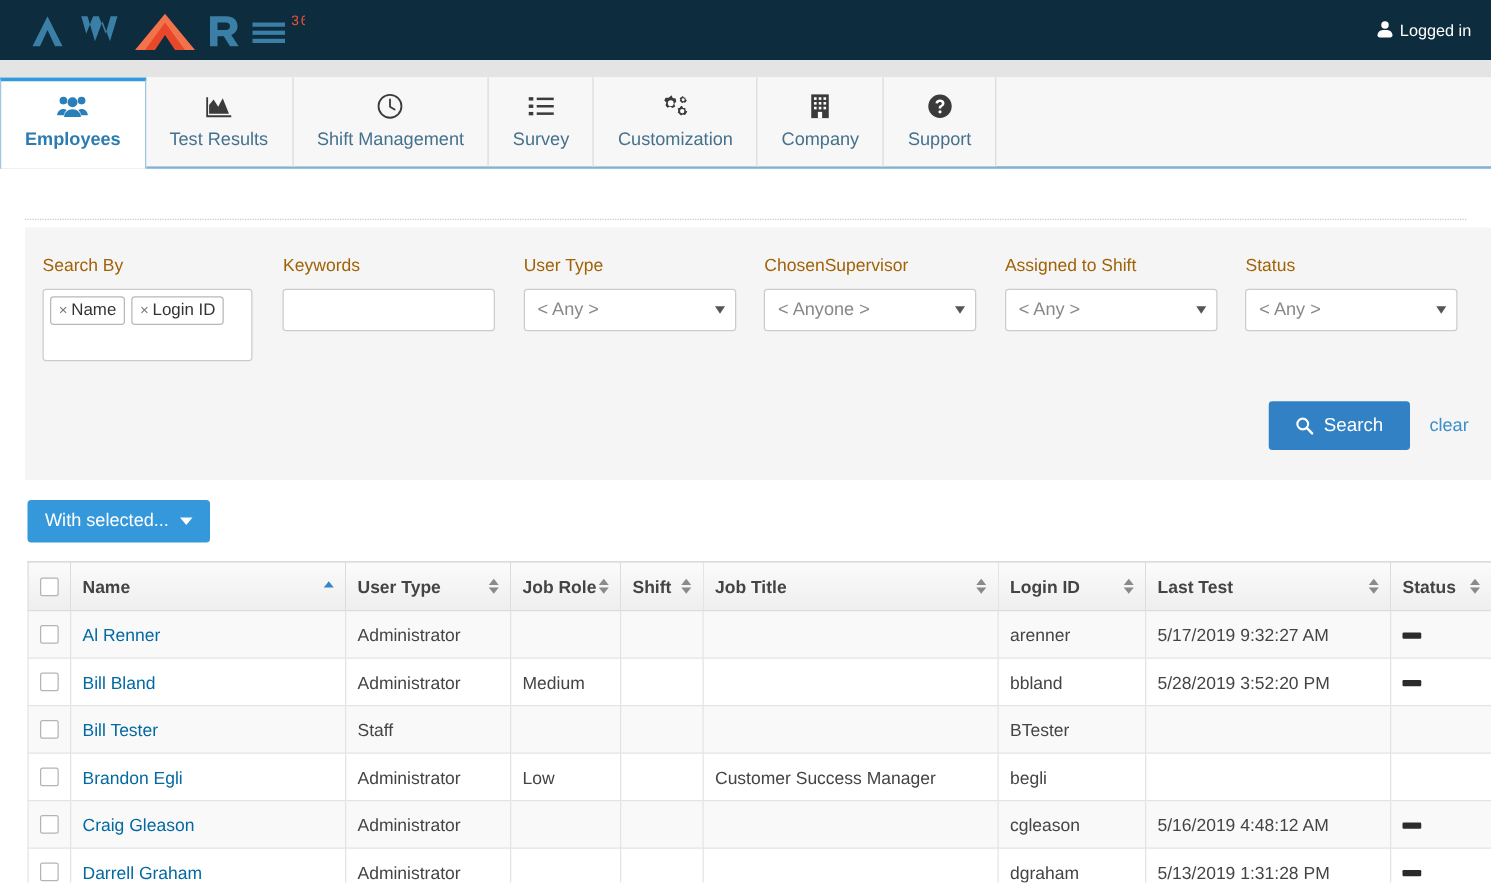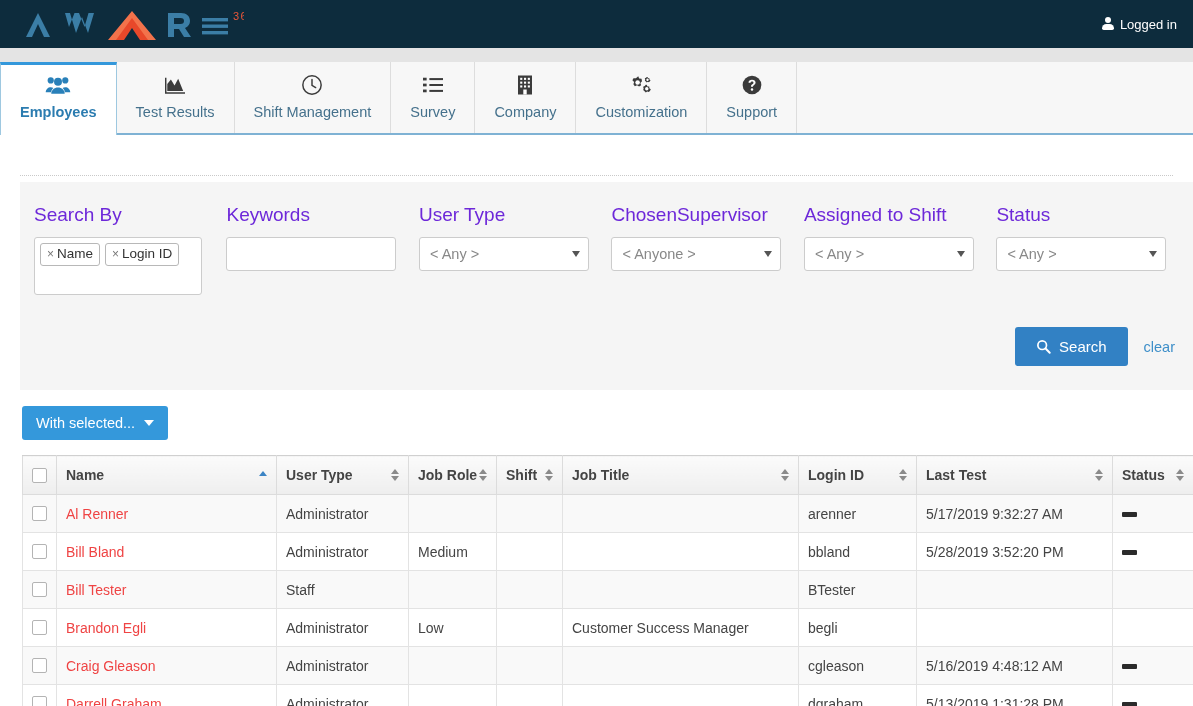--- a/index.html
+++ b/index.html
@@ -137,22 +137,22 @@
     background: #f5f5f5;
     padding: 22px 14px 24px 14px;
     position: relative;
   }
   .filter-row {
     display: flex;
     align-items: flex-start;
   }
   .filter-col { padding: 0 8px 0 0; }
   .filter-label {
-    font-size: 19px;
-    color: #6d28d9;
+    font-size: 14px;
+    color: #a16207;
     margin-bottom: 11px;
     display: block;
     white-space: nowrap;
   }
   .tag-box {
     width: 168px;
     height: 58px;
     background: #ffffff;
     border: 1px solid #cccccc;
     border-radius: 3px;
@@ -328,21 +328,21 @@
   .row-check {
     width: 15px; height: 15px;
     border: 1px solid #b4b4b4;
     border-radius: 2px;
     background: #fff;
     display: block;
     margin: 0 auto;
     cursor: pointer;
   }
   .name-link {
-    color: #ef4444;
+    color: #0369a1;
     text-decoration: none;
     cursor: pointer;
   }
   .status-dash {
     display: inline-block;
     width: 15px;
     height: 5px;
     background: #2b2b2b;
     border-radius: 1px;
     vertical-align: middle;
@@ -423,20 +423,34 @@
             <rect x="1" y="3" width="4" height="3"></rect>
             <rect x="1" y="9.5" width="4" height="3"></rect>
             <rect x="1" y="16" width="4" height="3"></rect>
             <rect x="8" y="3.4" width="15" height="2.2"></rect>
             <rect x="8" y="9.9" width="15" height="2.2"></rect>
             <rect x="8" y="16.4" width="15" height="2.2"></rect>
           </g>
         </svg>
     </span>
     <span class="tab-label">Survey</span>
+  </div>
+
+  <div class="tab">
+    <span class="tab-icon">
+      <svg width="24" height="22" viewBox="0 0 26 24">
+          <path d="M10 2.5l1 2.4 2.6.4.5 2.6-1.8 1.9.9 2.5-2.3 1.3-2.2-1.4-2.4 1.1-1.6-2.1.8-2.5-1.9-1.8 1.2-2.4 2.6.1L10 2.5z" fill="#3b3b3b"></path>
+          <circle cx="9.3" cy="9.3" r="2.5" fill="#fff"></circle>
+          <path d="M19.2 11.8l.9 1.7 1.9.1.1 1.9 1.6 1-.8 1.7-1.3 1.4-1.8-.5-1.6 1-1.3-1.4-1.5-1.2.5-1.8-.6-1.8 1.8-.7 1.1-1.4z" fill="#3b3b3b"></path>
+          <circle cx="19.3" cy="16.2" r="1.9" fill="#fff"></circle>
+          <path d="M20 3.2l.7 1.2 1.4.1.1 1.4 1.2.8-.7 1.2-1 1-1.3-.4-1.2.8-.9-1.1-1.1-.9.4-1.3-.5-1.3 1.4-.5.8-1z" fill="#3b3b3b"></path>
+          <circle cx="20.1" cy="6.3" r="1.3" fill="#fff"></circle>
+        </svg>
+    </span>
+    <span class="tab-label">Customization</span>
   </div>
 
   <div class="tab">
     <span class="tab-icon">
       <svg width="20" height="22" viewBox="0 0 20 22">
           <rect x="3" y="1.5" width="14" height="19" fill="#3b3b3b"></rect>
           <g fill="#fff">
             <rect x="5.2" y="3.8" width="2.1" height="2.1"></rect>
             <rect x="9" y="3.8" width="2.1" height="2.1"></rect>
             <rect x="12.8" y="3.8" width="2.1" height="2.1"></rect>
@@ -448,34 +462,20 @@
             <rect x="12.8" y="11.4" width="2.1" height="2.1"></rect>
             <rect x="8.3" y="15.5" width="3.4" height="5"></rect>
           </g>
         </svg>
     </span>
     <span class="tab-label">Company</span>
   </div>
 
   <div class="tab">
     <span class="tab-icon">
-      <svg width="24" height="22" viewBox="0 0 26 24">
-          <path d="M10 2.5l1 2.4 2.6.4.5 2.6-1.8 1.9.9 2.5-2.3 1.3-2.2-1.4-2.4 1.1-1.6-2.1.8-2.5-1.9-1.8 1.2-2.4 2.6.1L10 2.5z" fill="#3b3b3b"></path>
-          <circle cx="9.3" cy="9.3" r="2.5" fill="#fff"></circle>
-          <path d="M19.2 11.8l.9 1.7 1.9.1.1 1.9 1.6 1-.8 1.7-1.3 1.4-1.8-.5-1.6 1-1.3-1.4-1.5-1.2.5-1.8-.6-1.8 1.8-.7 1.1-1.4z" fill="#3b3b3b"></path>
-          <circle cx="19.3" cy="16.2" r="1.9" fill="#fff"></circle>
-          <path d="M20 3.2l.7 1.2 1.4.1.1 1.4 1.2.8-.7 1.2-1 1-1.3-.4-1.2.8-.9-1.1-1.1-.9.4-1.3-.5-1.3 1.4-.5.8-1z" fill="#3b3b3b"></path>
-          <circle cx="20.1" cy="6.3" r="1.3" fill="#fff"></circle>
-        </svg>
-    </span>
-    <span class="tab-label">Customization</span>
-  </div>
-
-  <div class="tab">
-    <span class="tab-icon">
       <svg width="22" height="22" viewBox="0 0 24 24">
           <circle cx="12" cy="12" r="10.2" fill="#3b3b3b"></circle>
           <path d="M12 6.2c-2.2 0-3.7 1.2-4 3.1l2.2.4c.2-.9.8-1.5 1.8-1.5 1 0 1.6.6 1.6 1.3 0 .7-.4 1.1-1.3 1.7-1.1.7-1.5 1.4-1.4 2.7h2.2c0-.7.2-1 1-1.6 1.1-.8 1.8-1.6 1.8-2.9 0-1.9-1.5-3.2-3.9-3.2z" fill="#fff"></path>
           <circle cx="12" cy="16.9" r="1.35" fill="#fff"></circle>
         </svg>
     </span>
     <span class="tab-label">Support</span>
   </div>
 
   <div class="tabbar-filler"></div>

